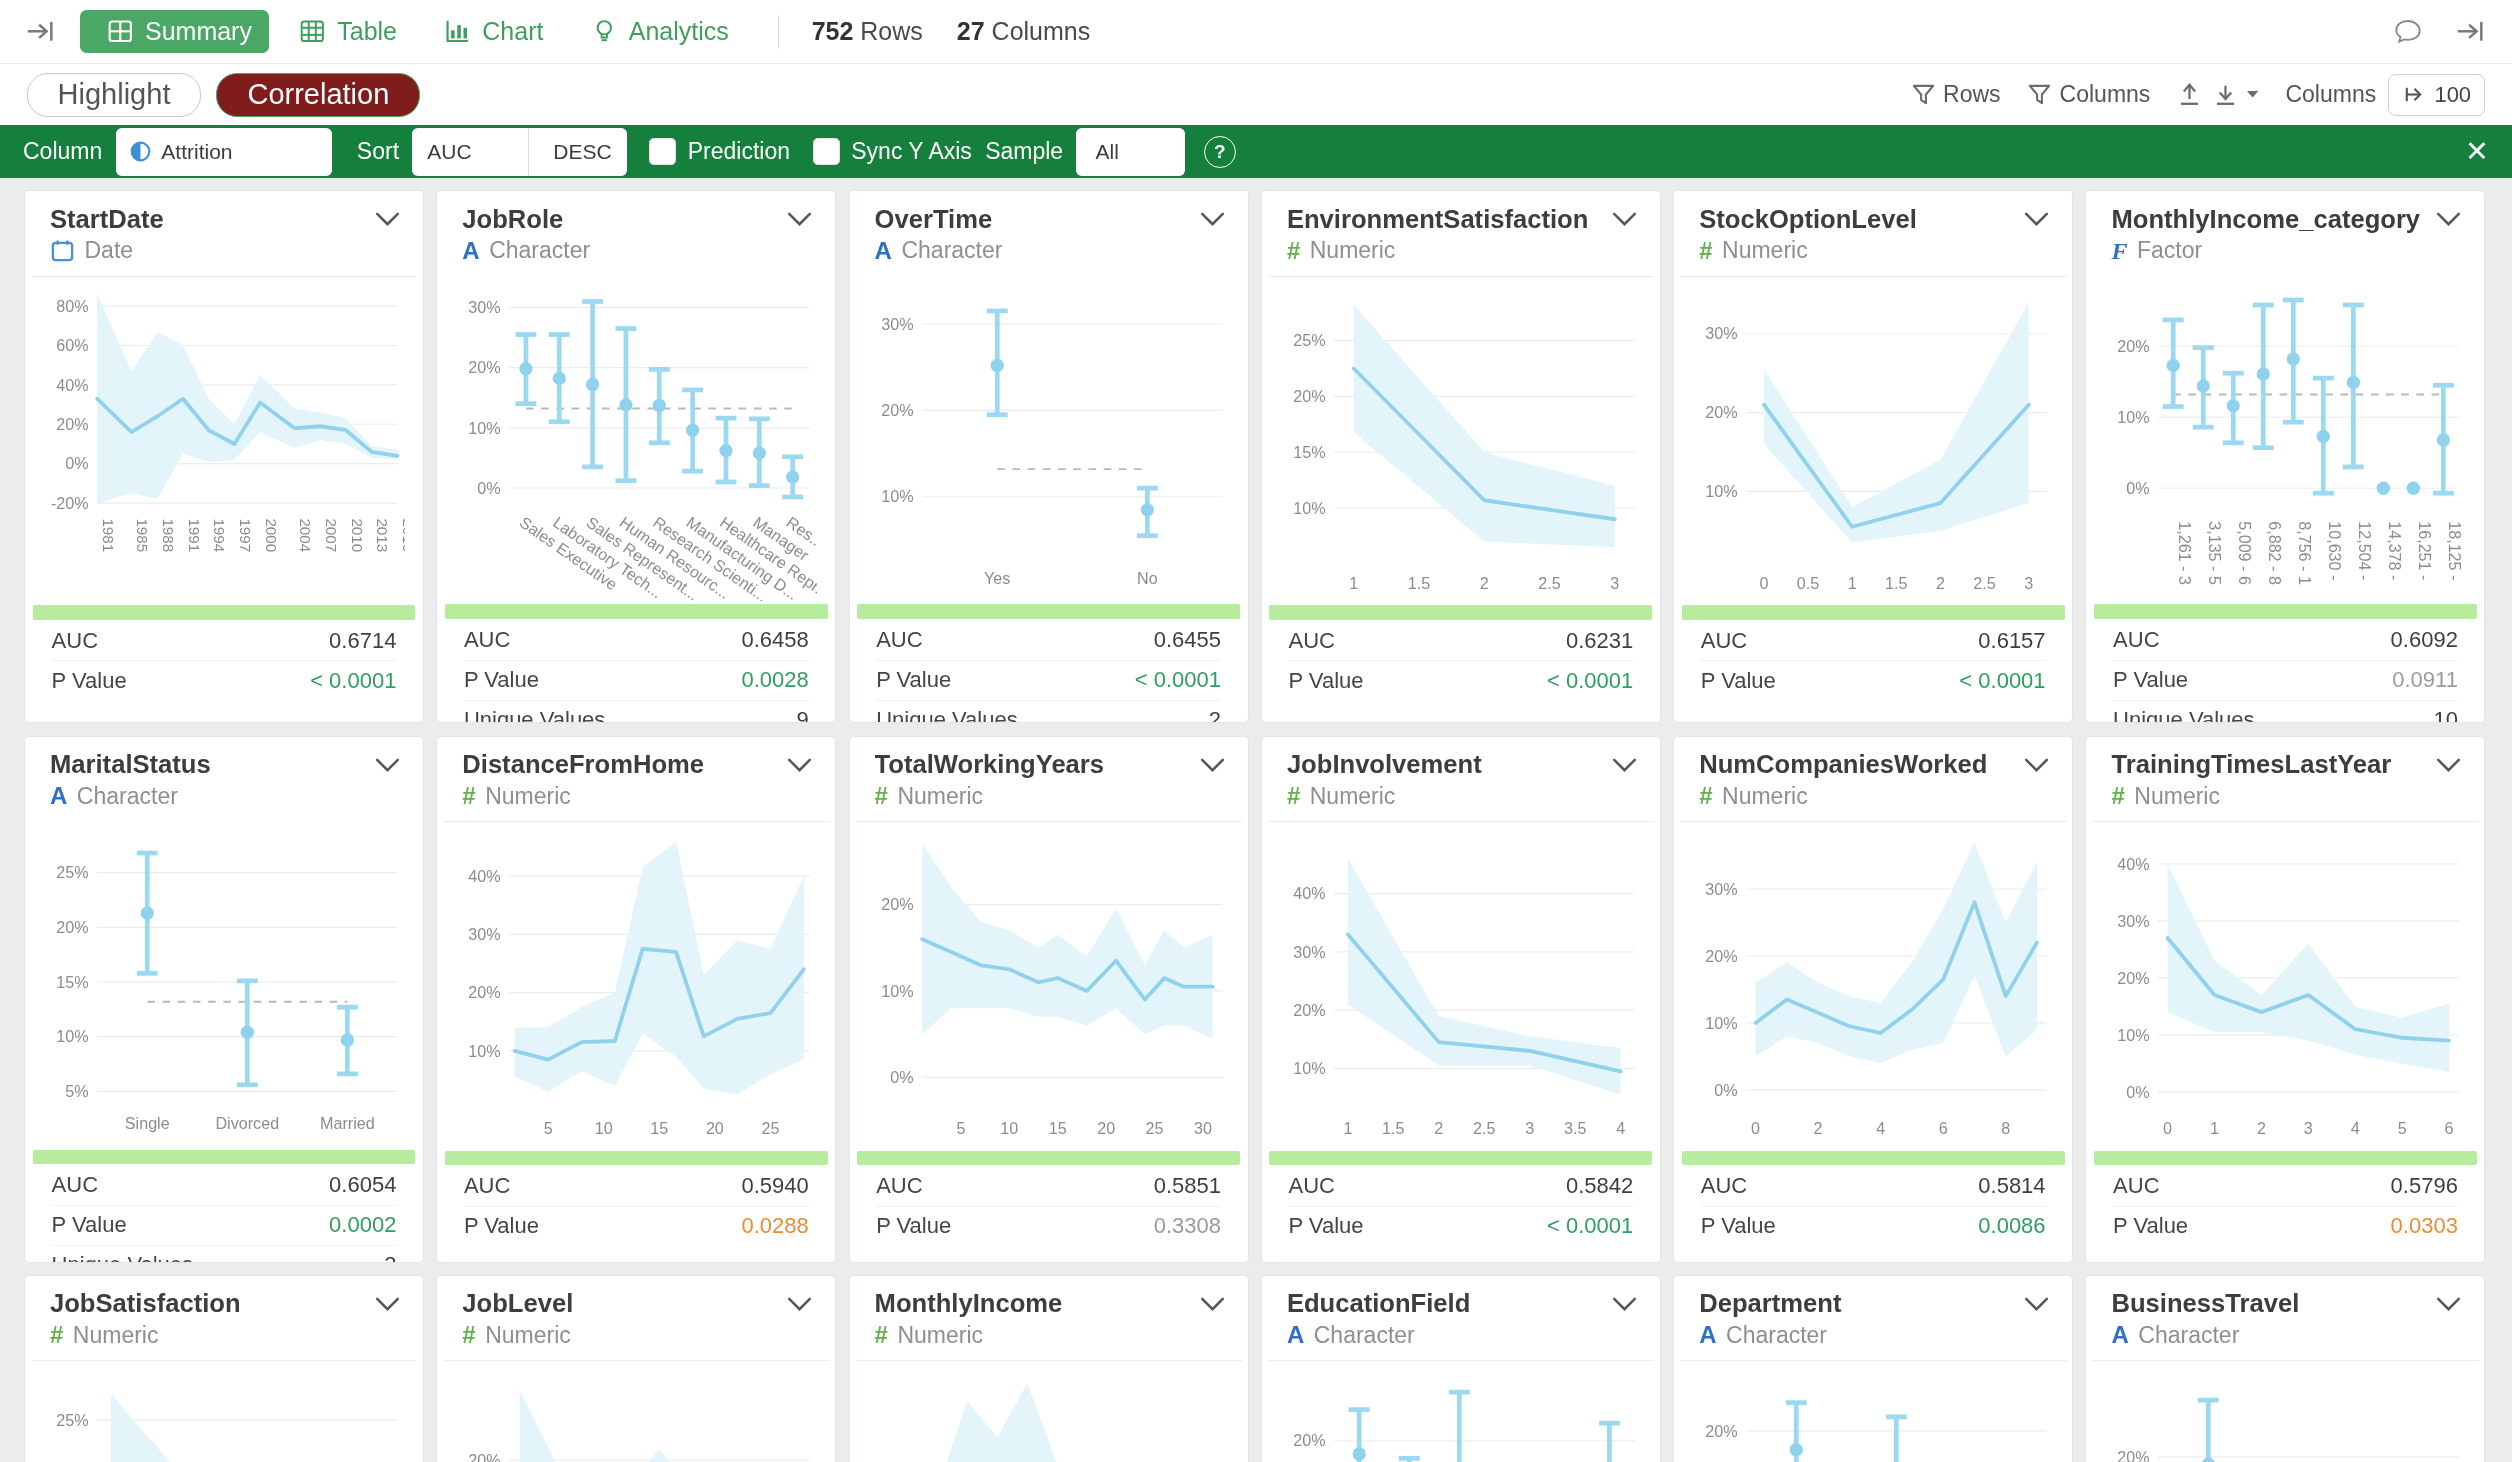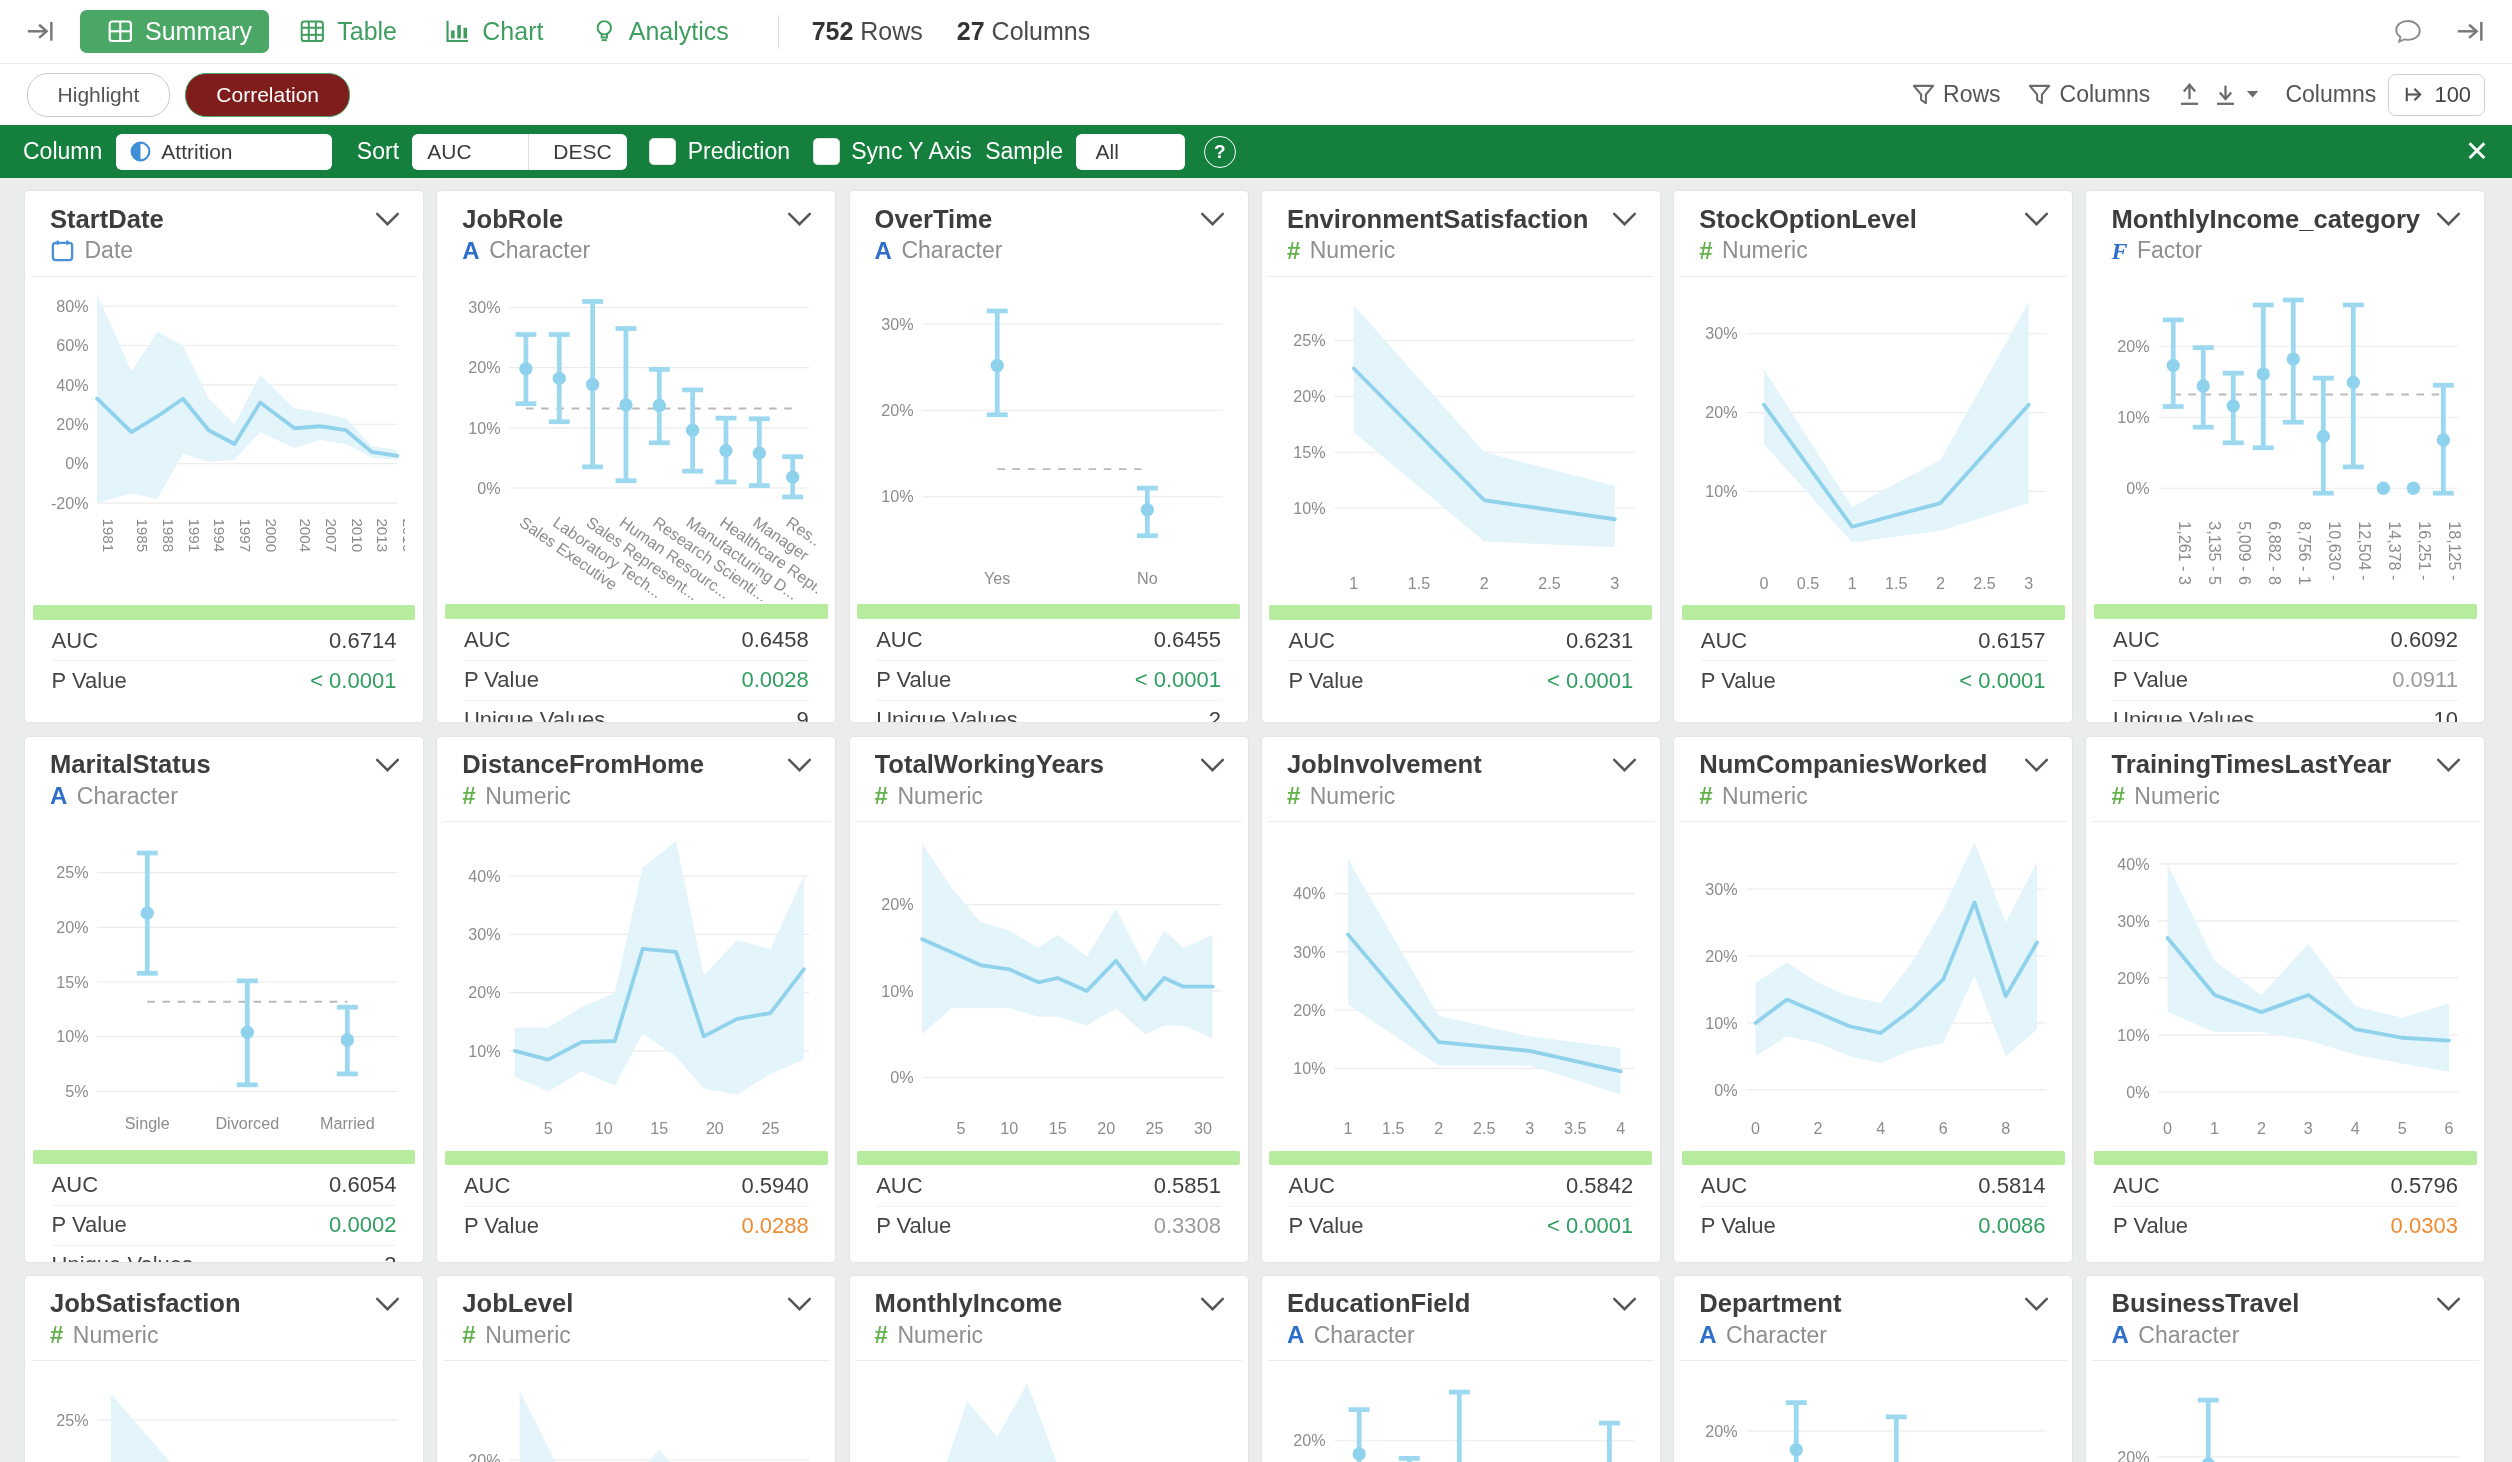--- a/index.html
+++ b/index.html
@@ -8,30 +8,30 @@
   .topbar{height:63px;background:#fff;display:flex;align-items:center;padding:0 25px;gap:23px;border-bottom:0.9px solid #ebebeb;}
   .tabs{display:flex;align-items:center;gap:13.3px;}
   .tab{display:flex;align-items:center;gap:11.4px;font-size:25px;color:#3f9e5f;padding:6.6px 17px;border-radius:6.6px;cursor:pointer;}
   .tab.active{background:#4ba765;color:#fff;padding-left:27px;}
   .vsep{width:0.9px;height:34px;background:#dcdcdc;margin:0 9.5px;}
   .counts{display:flex;gap:34px;font-size:25px;color:#4a4a4a;}
   .counts b{color:#333;}
   .top-right{margin-left:auto;display:flex;align-items:center;gap:32px;}
   
   .subbar{height:61px;background:#fff;display:flex;align-items:center;padding:0 26.6px;gap:15px;}
-  .pill{height:42px;border-radius:21px;display:flex;align-items:center;padding:0 30px;font-size:21px;cursor:pointer;}
+  .pill{height:42px;border-radius:21px;display:flex;align-items:center;padding:0 30px;font-size:29px;cursor:pointer;}
   .pill.plain{border:0.9px solid #c9c9c9;color:#555;background:#fff;}
   .pill.green{background:#7f1d1d;color:#fff;border:0.9px solid #4ba765;}
   .subbar-right{margin-left:auto;display:flex;align-items:center;gap:11.4px;color:#555;font-size:23px;}
   .tool{display:flex;align-items:center;gap:7.6px;cursor:pointer;}
   .gap-l{margin-left:15px;}
   .countbox{border:0.9px solid #cfcfcf;border-radius:7.6px;height:40px;display:flex;align-items:center;gap:9.5px;padding:0 13.3px;font-size:22px;color:#444;cursor:pointer;}
   
   .greenbar{height:53px;background:#15803d;display:flex;align-items:center;padding:0 23px;gap:13.3px;color:#fff;font-size:23px;}
-  .wbox{background:#fff;border-radius:5.7px;height:36px;display:flex;align-items:center;padding:0 13.3px;color:#3c3c3c;font-size:21px;gap:9.5px;cursor:pointer;}
+  .wbox{background:#fff;border-radius:5.7px;height:48px;display:flex;align-items:center;padding:0 13.3px;color:#3c3c3c;font-size:21px;gap:9.5px;cursor:pointer;}
   .sortbox{padding:0;}
   .sortbox .seg{padding:0 15px;display:flex;align-items:center;height:100%;}
   .sortbox .segdiv{width:0.9px;height:100%;background:#ddd;}
   .cb{width:25px;height:25px;background:#fff;border:0.9px solid #e2e2e2;border-radius:4.7px;cursor:pointer;flex:none;}
   .cblbl{margin-left:-1.9px;}
   .helpcircle{width:30px;height:30px;border:1.9px solid #fff;border-radius:50%;display:flex;align-items:center;justify-content:center;font-size:19px;font-weight:bold;margin-left:5.7px;cursor:pointer;}
   .closex{margin-left:auto;font-size:28.5px;cursor:pointer;line-height:1;}
   
   .grid{padding:12.3px 24px;display:grid;grid-template-columns:repeat(6,400px);gap:12.3px;}
   .card{background:#fff;border:0.9px solid #e4e4e4;border-radius:4.7px;height:531px;position:relative;overflow:hidden;display:flex;flex-direction:column;}

